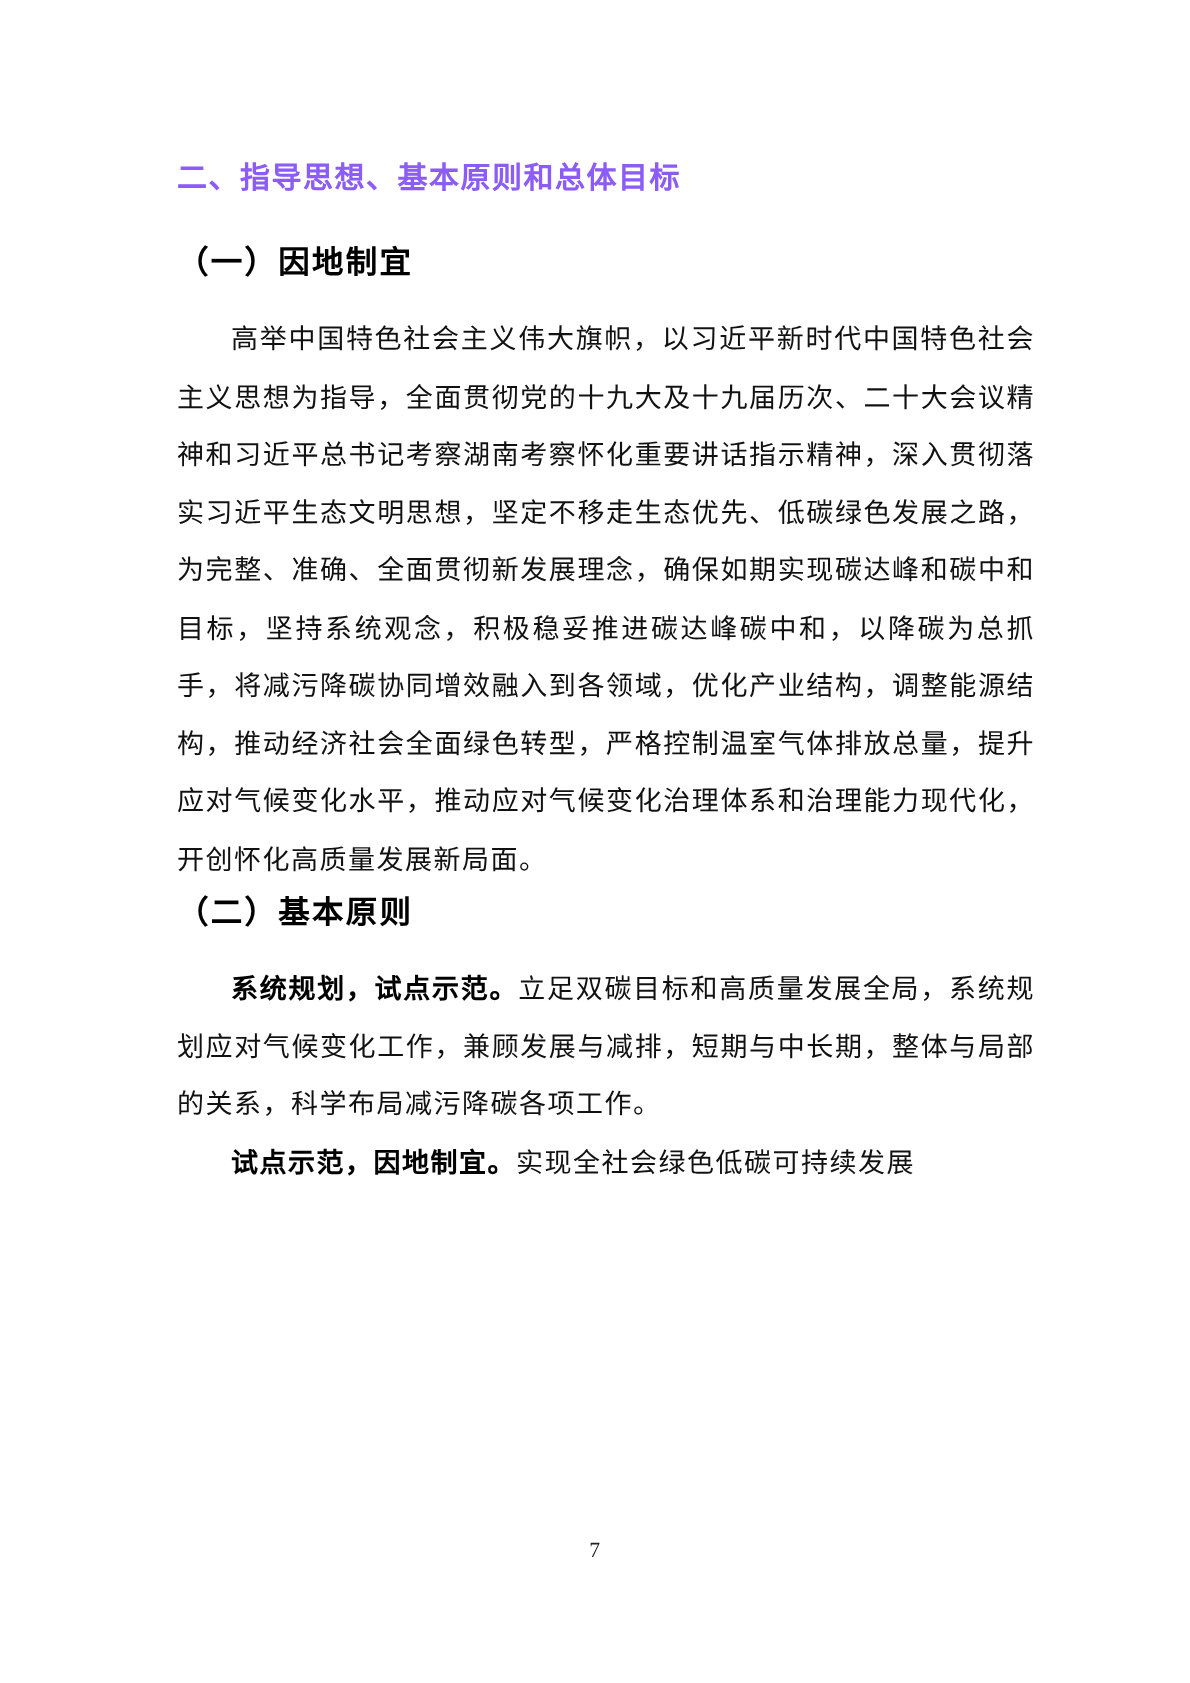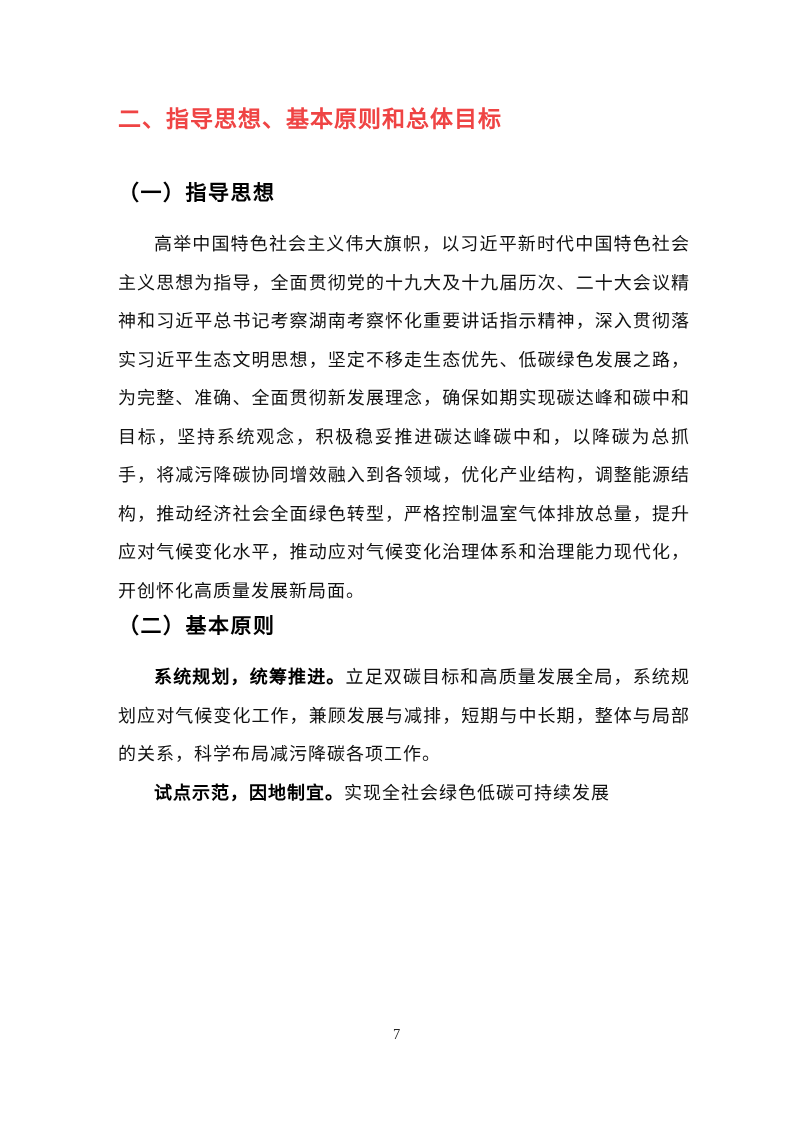--- a/index.html
+++ b/index.html
@@ -17,25 +17,25 @@
     color: #111111;
   }
   .content {
     position: absolute;
     left: 118px;
     top: 104px;
     width: 572px;
   }
   .doc-heading {
     font-family: "Liberation Sans", "DejaVu Sans", sans-serif;
-    font-size: 23px;
+    font-size: 20px;
     font-weight: 700;
-    color: #ef4444;
+    color: #8b5cf6;
     letter-spacing: 1px;
-    margin: 0 0 43px 0;
+    margin: 0 0 25px 0;
     line-height: 30px;
   }
   .sub-heading {
     font-size: 21px;
     font-weight: 700;
     color: #000000;
     letter-spacing: 1.5px;
     margin: 0 0 16px 0;
     line-height: 32px;
   }
@@ -66,27 +66,27 @@
   }
 </style>
 </head>
 <body>
 
 <div class="page">
   <div class="content">
 
     <h1 class="doc-heading">二、指导思想、基本原则和总体目标</h1>
 
-    <h2 class="sub-heading">（一）指导思想</h2>
+    <h2 class="sub-heading">（一）因地制宜</h2>
 
     <p class="body-para"><span>高举中国特色社会主义伟大旗帜，以习近平新时代中国特色社会主义思想为指导，全面贯彻党的十九大及十九届历次、二十大会议精神和习近平总书记考察湖南考察怀化重要讲话指示精神，深入贯彻落实习近平生态文明思想，坚定不移走生态优先、低碳绿色发展之路，为完整、准确、全面贯彻新发展理念，确保如期实现碳达峰和碳中和目标，坚持系统观念，积极稳妥推进碳达峰碳中和，以降碳为总抓手，将减污降碳协同增效融入到各领域，优化产业结构，调整能源结构，推动经济社会全面绿色转型，严格控制温室气体排放总量，提升应对气候变化水平，推动应对气候变化治理体系和治理能力现代化，开创怀化高质量发展新局面。</span></p>
 
     <h2 class="sub-heading second">（二）基本原则</h2>
 
-    <p class="body-para"><span class="lead">系统规划，统筹推进。</span><span>立足双碳目标和高质量发展全局，系统规划应对气候变化工作，兼顾发展与减排，短期与中长期，整体与局部的关系，科学布局减污降碳各项工作。</span></p>
+    <p class="body-para"><span class="lead">系统规划，试点示范。</span><span>立足双碳目标和高质量发展全局，系统规划应对气候变化工作，兼顾发展与减排，短期与中长期，整体与局部的关系，科学布局减污降碳各项工作。</span></p>
 
 
     <p class="body-para"><span class="lead">试点示范，因地制宜。</span><span>实现全社会绿色低碳可持续发展</span></p>
 
   </div>
 
   <div class="page-number">7</div>
 </div>
 
 </body></html>

